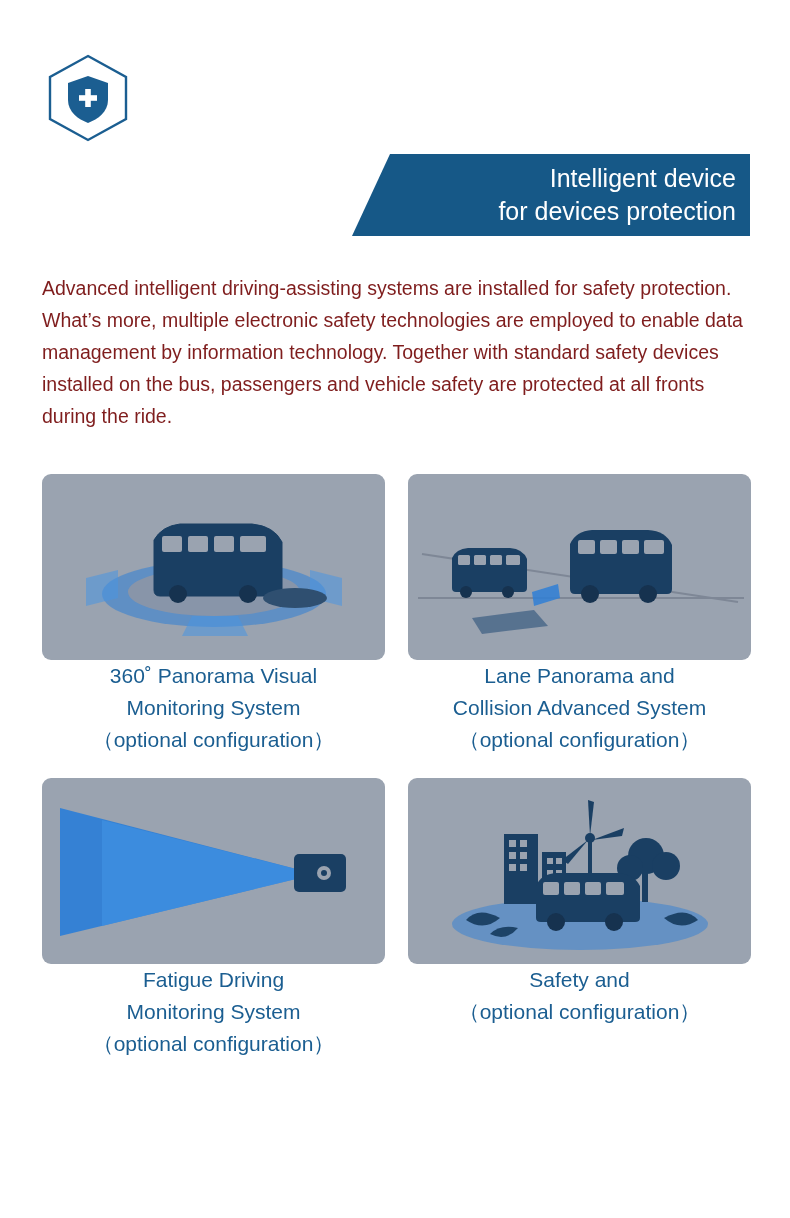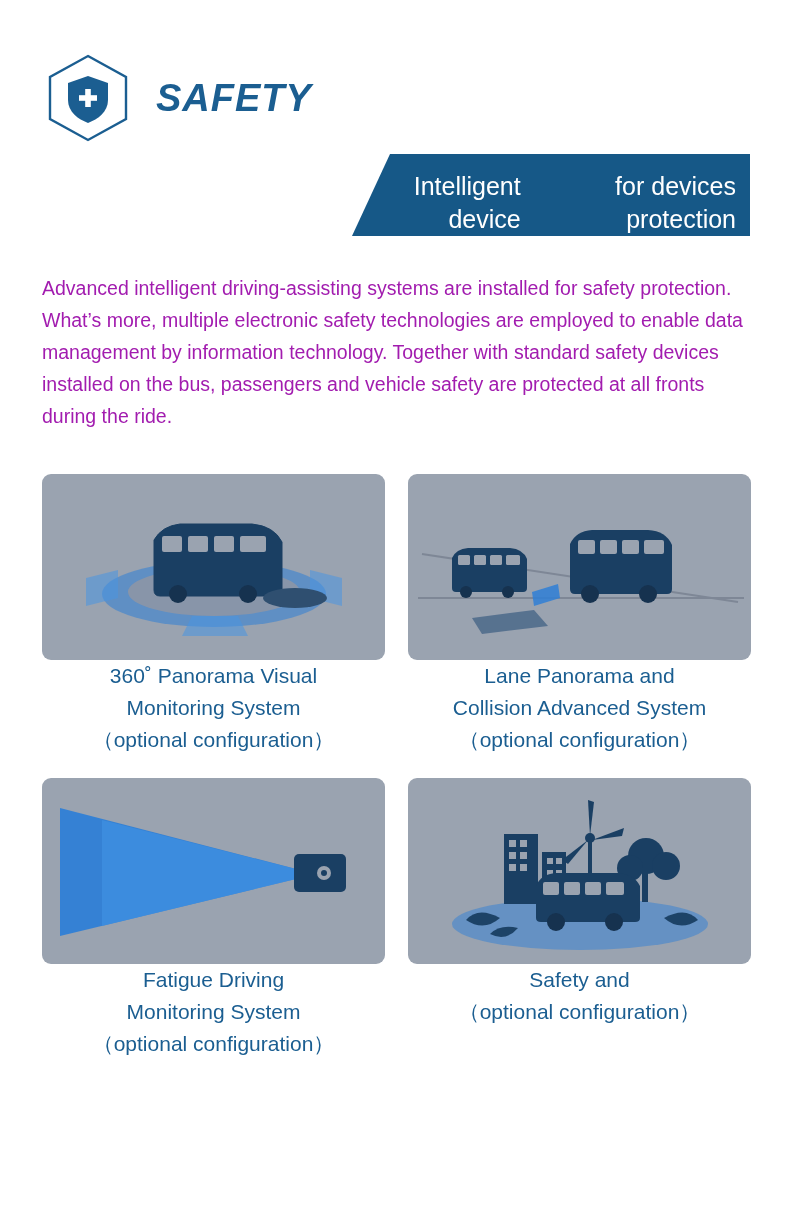--- a/index.html
+++ b/index.html
@@ -48,41 +48,41 @@
     height: 82px;
   }
   .banner-shape {
     position: absolute;
     inset: 0;
   }
   .banner-text {
     position: absolute;
     inset: 0;
     display: flex;
-    flex-direction: row;
+    flex-direction: column;
     align-items: flex-end;
     justify-content: center;
     padding-right: 14px;
     box-sizing: border-box;
     color: #ffffff;
     font-size: 25px;
     line-height: 33px;
     text-align: right;
     font-family: "Liberation Sans", sans-serif;
   }
 
   
   .intro {
     position: absolute;
     top: 272px;
     left: 42px;
     width: 710px;
     font-size: 19.5px;
     line-height: 32px;
-    color: #a21caf;
+    color: #7f1d1d;
     text-align: left;
   }
 
   
   .grid {
     position: absolute;
     top: 474px;
     left: 42px;
     width: 710px;
     display: flex;
@@ -115,21 +115,20 @@
 
 <div class="header">
   <div class="hex-badge">
     <svg width="92" height="92" viewBox="0 0 92 92">
       <polygon points="46,4 84,25 84,67 46,88 8,67 8,25" fill="none" stroke="#1b5e91" stroke-width="2.4"></polygon>
       <path d="M46,24 L66,31 L66,48 C66,60 56,67 46,71 C36,67 26,60 26,48 L26,31 Z" fill="#1b5e91"></path>
       <rect x="43.2" y="37" width="5.6" height="18" fill="#ffffff"></rect>
       <rect x="37" y="43.2" width="18" height="5.6" fill="#ffffff"></rect>
     </svg>
   </div>
-  <div class="section-title">SAFETY</div>
 </div>
 
 <div class="banner-wrap">
   <div class="banner-shape">
     <svg width="398" height="82" viewBox="0 0 398 82" preserveAspectRatio="none">
       <polygon points="38,0 398,0 398,82 0,82" fill="#165887"></polygon>
     </svg>
   </div>
   <div class="banner-text">
     <span>Intelligent device</span>

